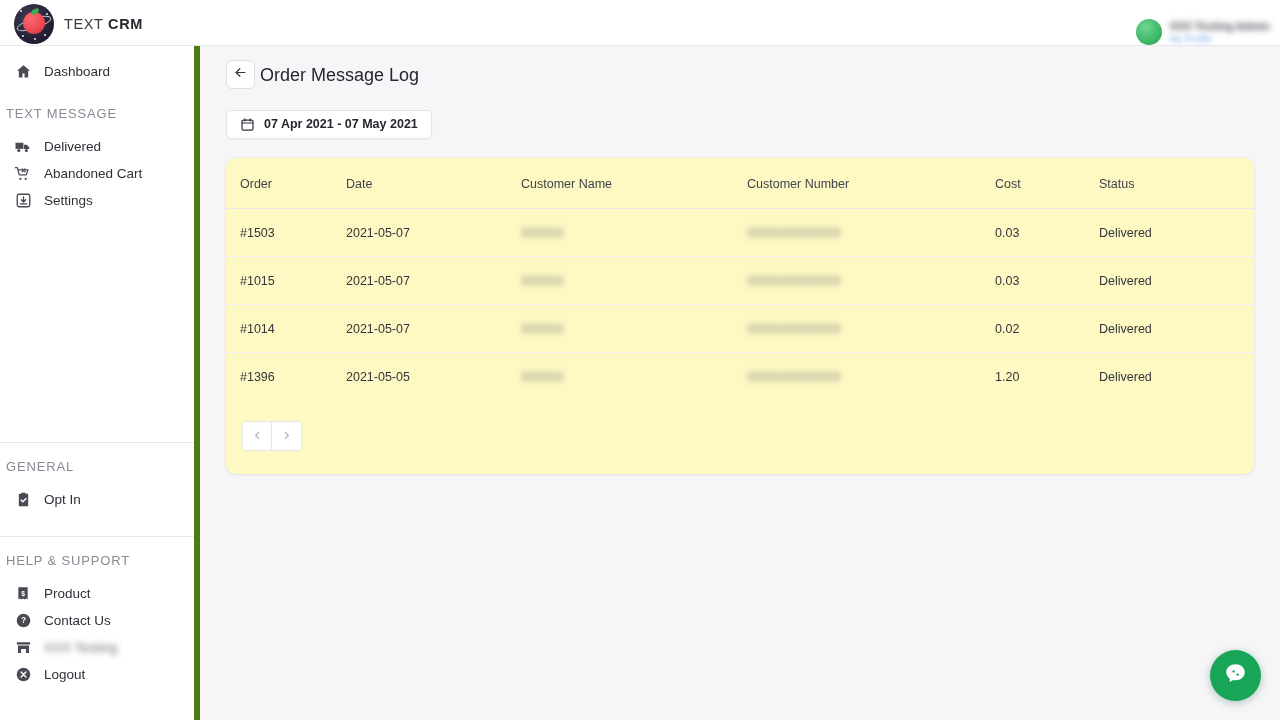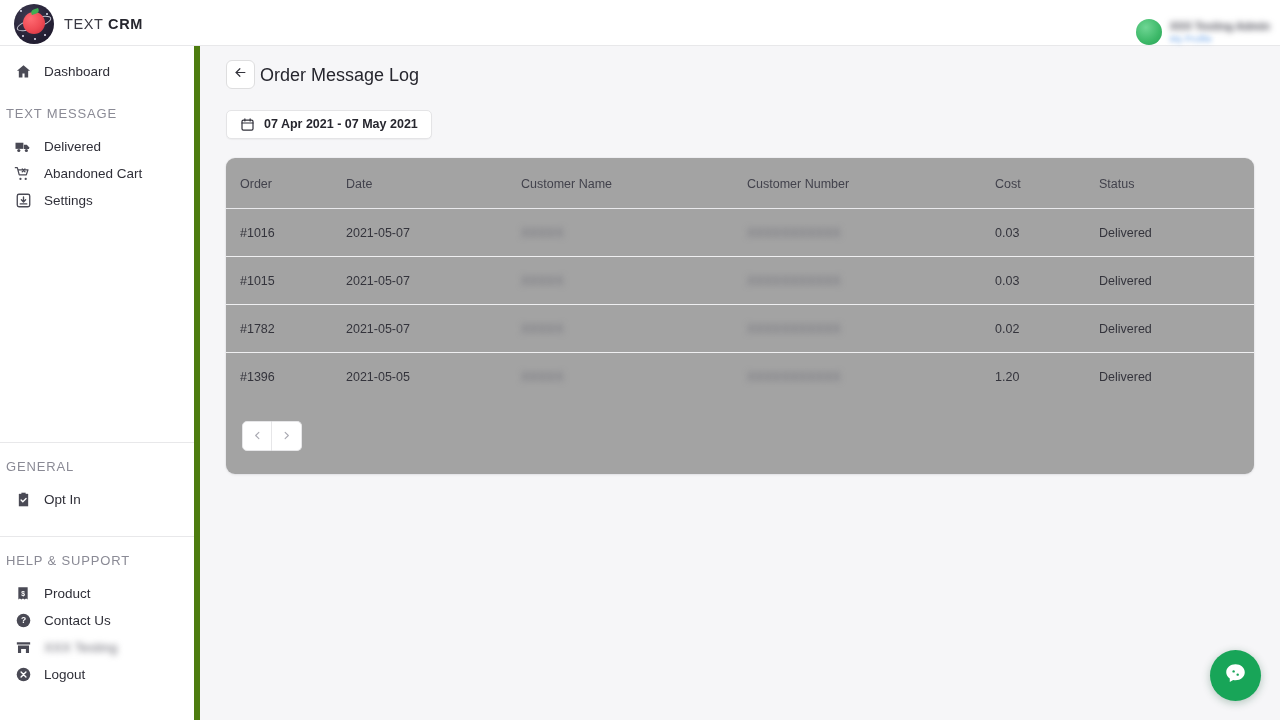--- a/index.html
+++ b/index.html
@@ -227,21 +227,21 @@
     font-size: 12.5px;
     font-weight: 700;
     color: #26262e;
     white-space: nowrap;
     line-height: 1;
   }
 
   
   .card {
     margin: 19px 26px 0 26px;
-    background: #a3a3a3;
+    background: #fef9c3;
     border-radius: 9px;
     box-shadow: 0 1px 3px rgba(16,16,30,.07), 0 0 0 1px rgba(16,16,30,.025);
     overflow: hidden;
   }
 
   table.log {
     width: 100%;
     border-collapse: collapse;
     table-layout: fixed;
   }
@@ -493,37 +493,37 @@
             <th class="col-order">Order</th>
             <th class="col-date">Date</th>
             <th class="col-cname">Customer Name</th>
             <th class="col-cnum">Customer Number</th>
             <th class="col-cost">Cost</th>
             <th class="col-status">Status</th>
           </tr>
         </thead>
         <tbody>
           <tr>
-            <td class="col-order">#1016</td>
+            <td class="col-order">#1503</td>
             <td class="col-date">2021-05-07</td>
             <td class="col-cname"><span class="redact">XXXXX</span></td>
             <td class="col-cnum"><span class="redact">XXXXXXXXXXX</span></td>
             <td class="col-cost">0.03</td>
             <td class="col-status">Delivered</td>
           </tr>
           <tr>
             <td class="col-order">#1015</td>
             <td class="col-date">2021-05-07</td>
             <td class="col-cname"><span class="redact">XXXXX</span></td>
             <td class="col-cnum"><span class="redact">XXXXXXXXXXX</span></td>
             <td class="col-cost">0.03</td>
             <td class="col-status">Delivered</td>
           </tr>
           <tr>
-            <td class="col-order">#1782</td>
+            <td class="col-order">#1014</td>
             <td class="col-date">2021-05-07</td>
             <td class="col-cname"><span class="redact">XXXXX</span></td>
             <td class="col-cnum"><span class="redact">XXXXXXXXXXX</span></td>
             <td class="col-cost">0.02</td>
             <td class="col-status">Delivered</td>
           </tr>
           <tr>
             <td class="col-order">#1396</td>
             <td class="col-date">2021-05-05</td>
             <td class="col-cname"><span class="redact">XXXXX</span></td>

